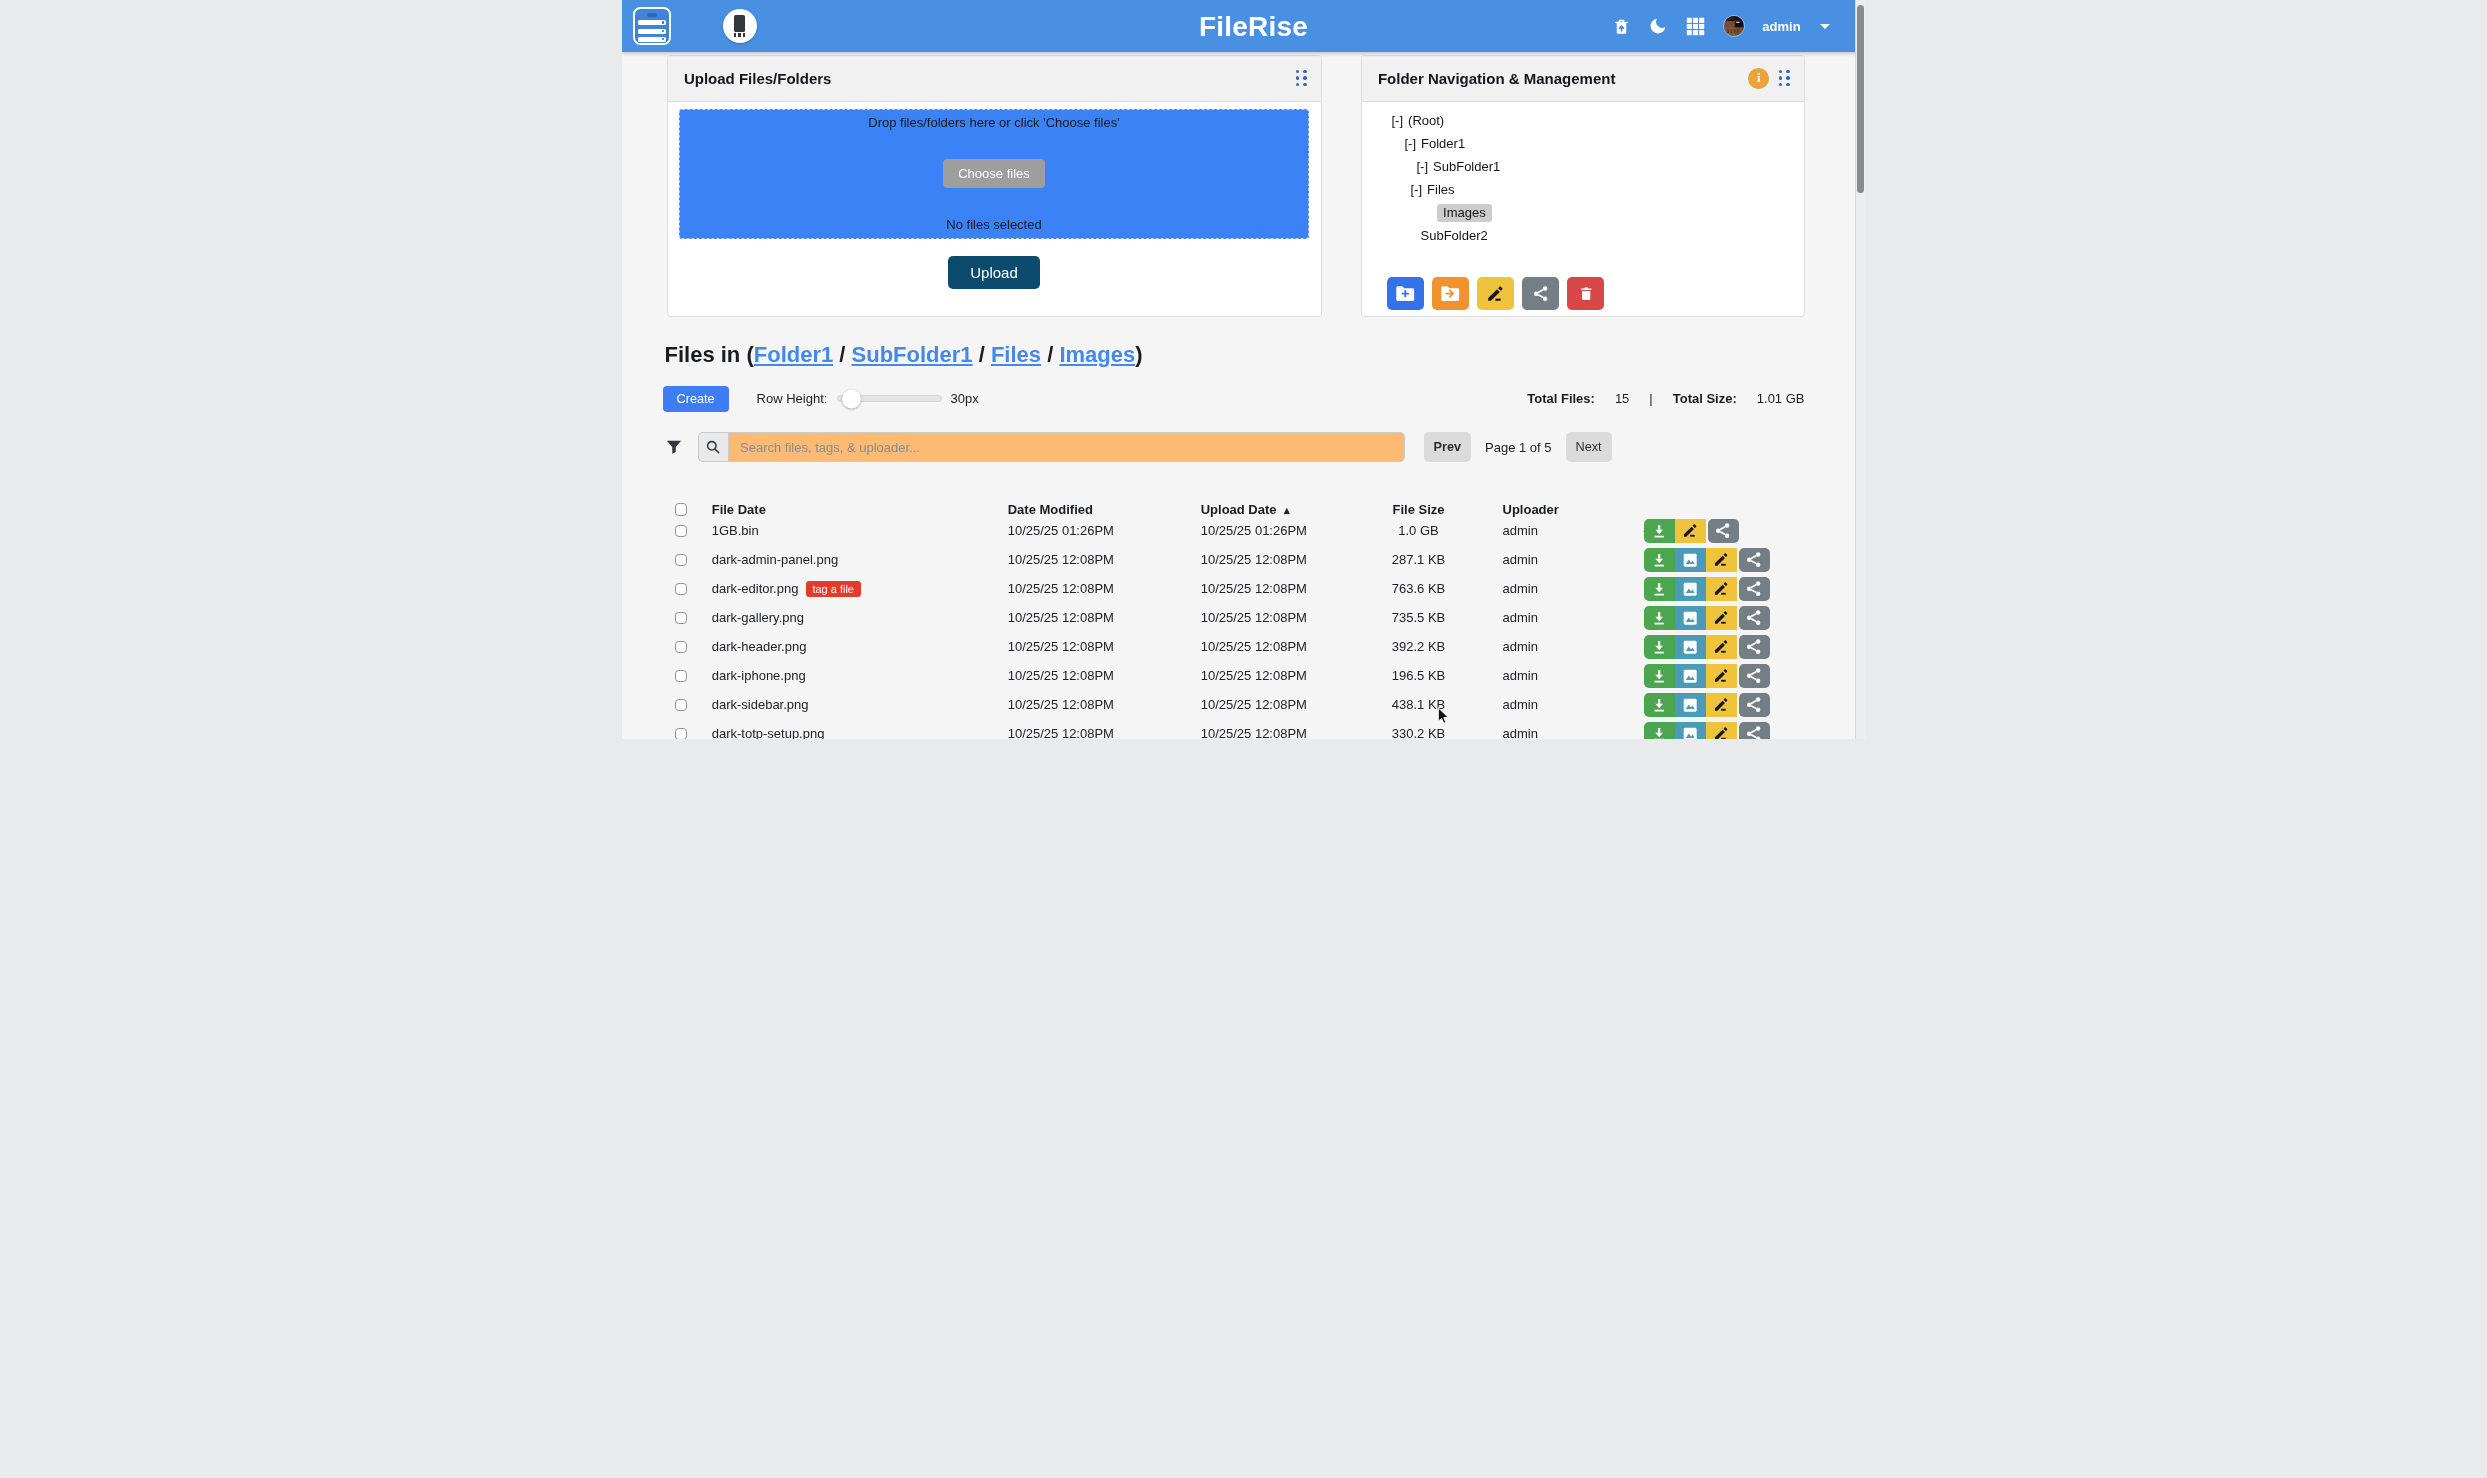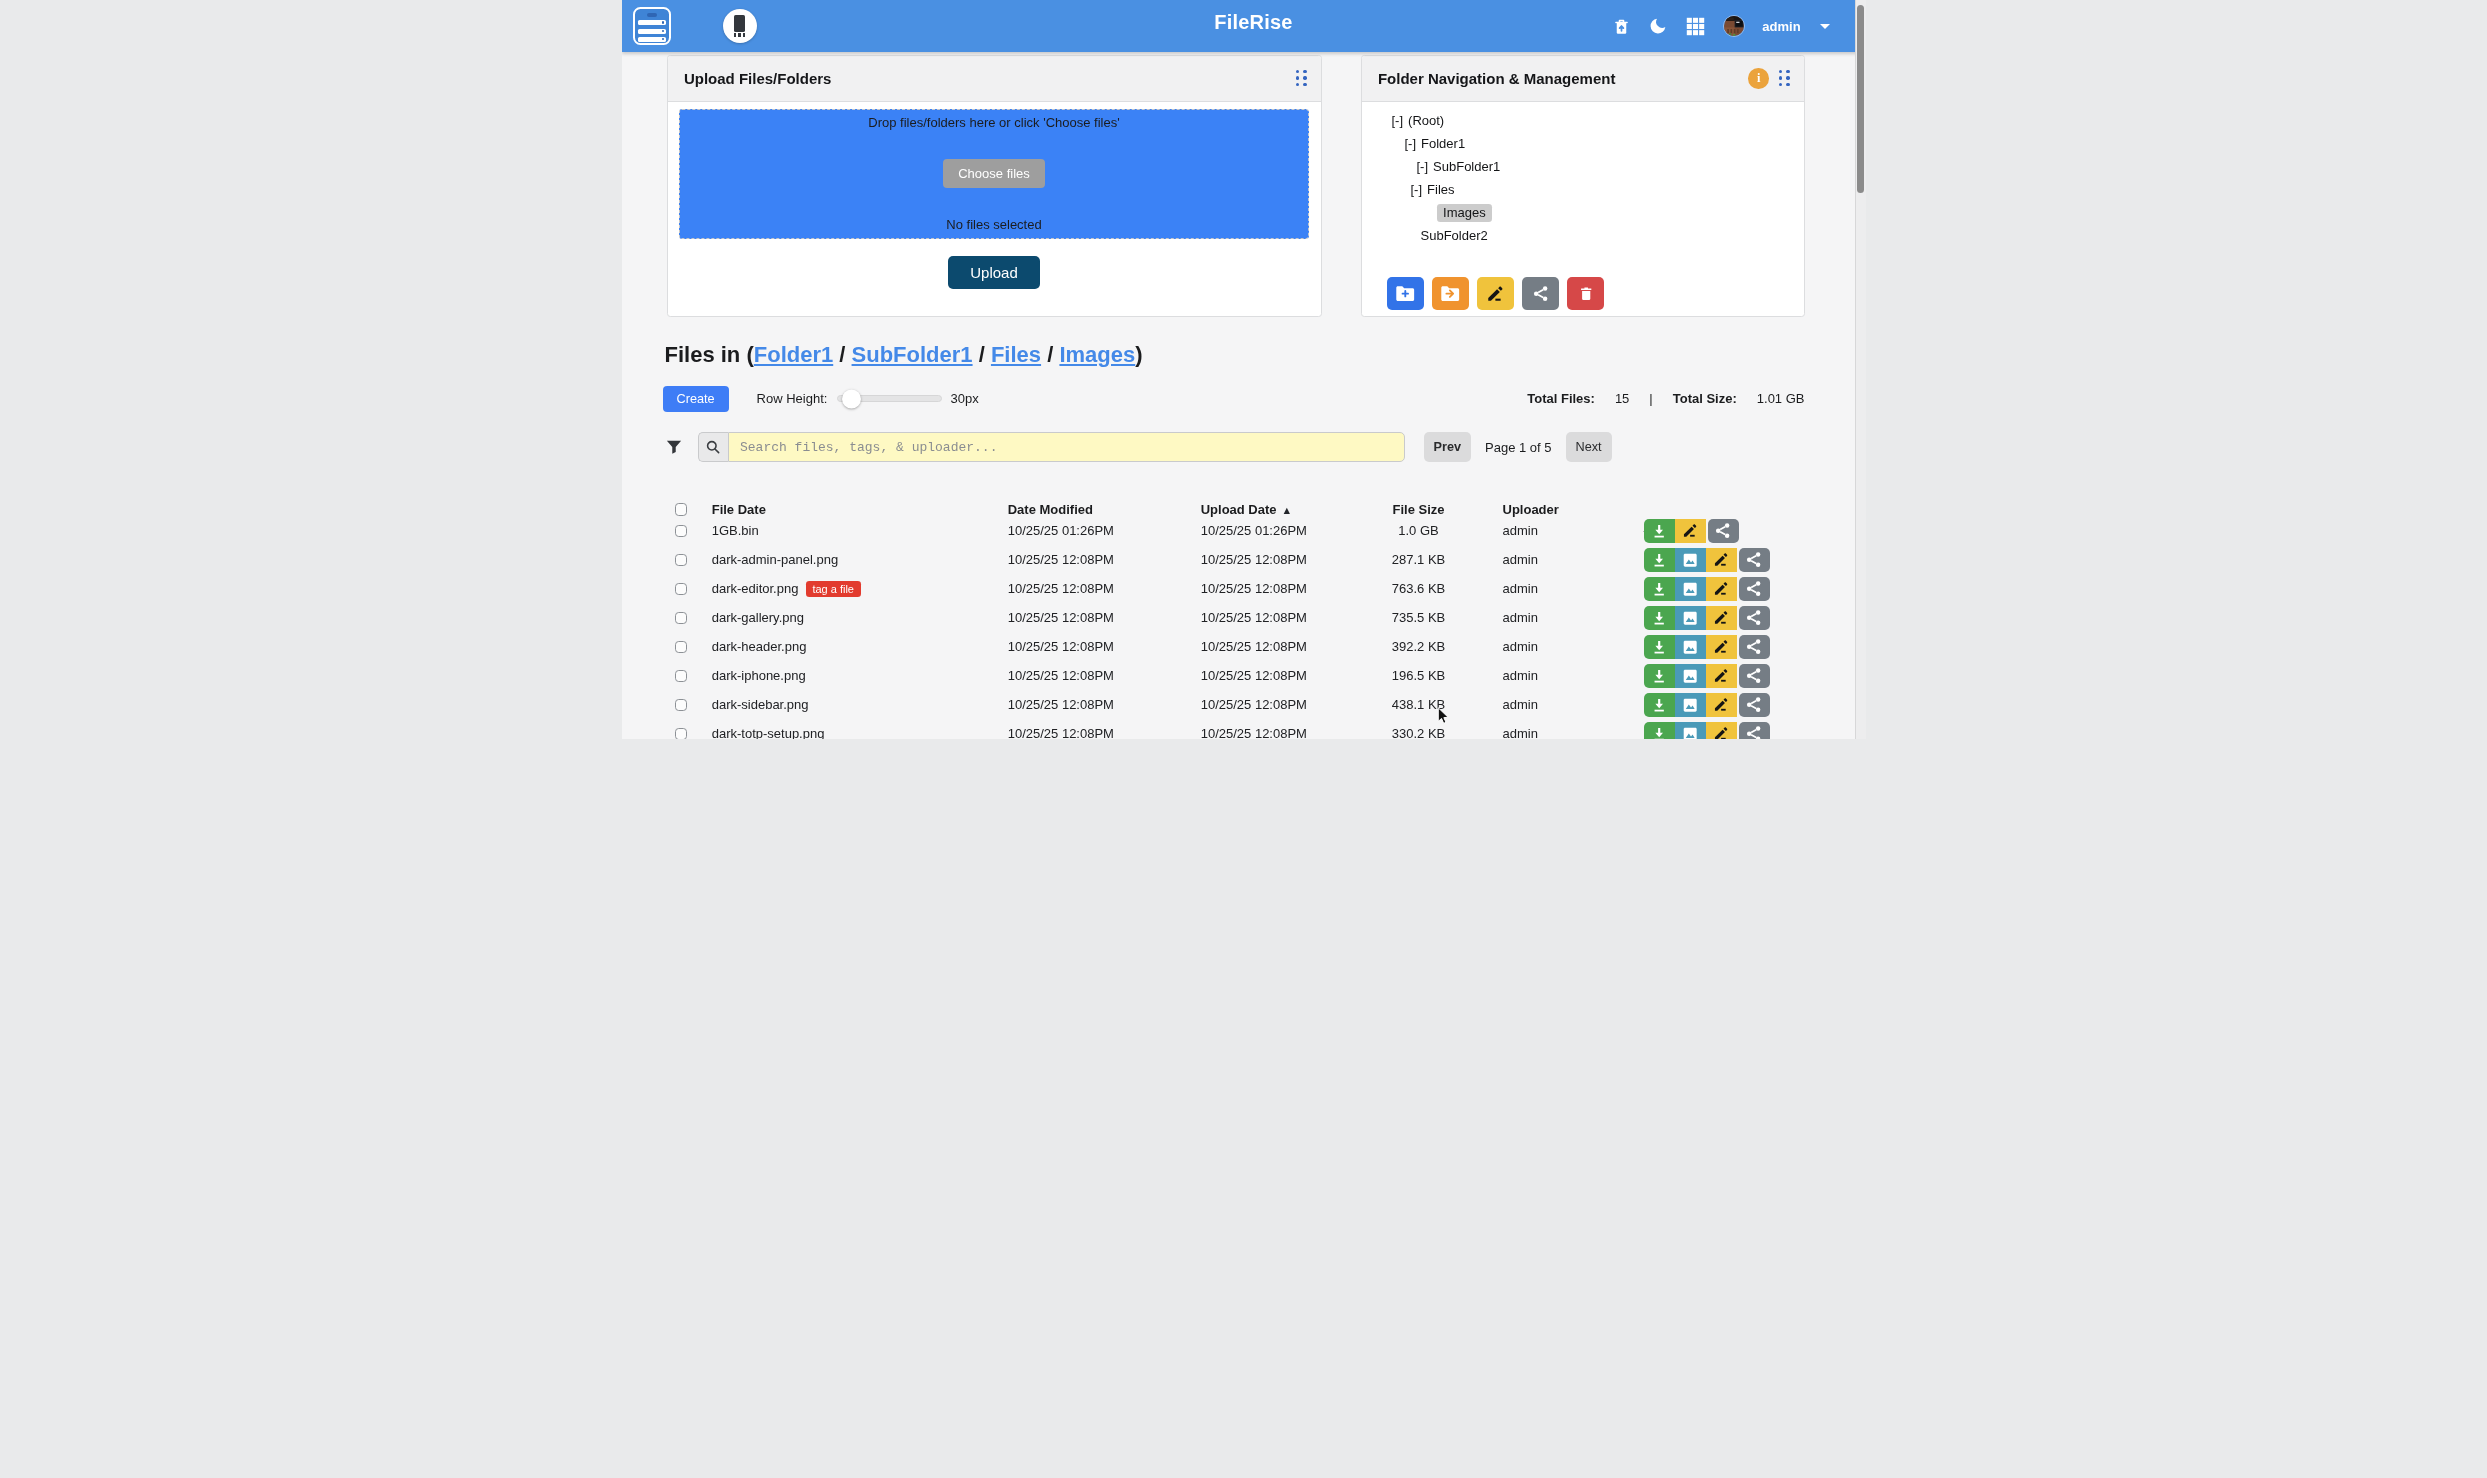--- a/index.html
+++ b/index.html
@@ -18,21 +18,21 @@
   .logo .bar::after { content:""; position:absolute; right:1.6px; top:1.2px; width:2.5px; height:2.5px;
                       border-radius:50%; background:#2f66b4; }
   .logo .b1 { top:11.5px; } .logo .b2 { top:20px; } .logo .b3 { top:28px; }
   .server-btn { position:absolute; left:101px; top:9px; width:34px; height:34px; border-radius:50%;
                 background:#fff; box-shadow:0 0.8px 2.5px rgba(0,0,0,.25); display:flex; align-items:center;
                 justify-content:center; flex-direction:column; cursor:pointer; }
   .server-btn .tower { width:10.7px; height:16.4px; background:#33373c; border-radius:1.6px; }
   .server-btn .feet { display:flex; gap:1.6px; margin-top:1.6px; }
   .server-btn .feet i { width:2.9px; height:3.3px; background:#33373c; display:block; }
   .app-title { position:absolute; left:0; right:0; top:10.7px; text-align:center; color:#fff;
-               font-size:20px; font-weight:bold; letter-spacing:0.2px;margin-left:20px; }
+               font-size:28px; font-weight:bold; letter-spacing:0.2px;margin-left:20px; }
   .topbar-right { position:absolute; right:36px; top:0; height:52px; display:flex; align-items:center; gap:17.3px; }
   .tb-icon { width:20px; height:20px; display:flex; align-items:center; justify-content:center; cursor:pointer; }
   .tb-icon svg { display:block; }
   .avatar { width:22px; height:22px; border-radius:50%; overflow:hidden; border:0.8px solid rgba(255,255,255,.4); cursor:pointer; }
   .username { color:#fff; font-size:13px; font-weight:bold; cursor:pointer; }
   .caret { width:0; height:0; border-left:5px solid transparent; border-right:5px solid transparent;
            border-top:5.8px solid #fff; margin-left:1.6px; cursor:pointer; }
 
   
   .scrollbar { position:absolute; right:0; top:0; width:10.7px; height:100%; background:#ededee;
@@ -88,21 +88,21 @@
   .rh-value { margin-left:8.2px; font-size:13px; color:#1b1c1e; }
   .totals { margin-left:auto; font-size:13px; color:#1b1c1e; display:flex; gap:20px; align-items:center; }
   .totals b { font-weight:bold; }
 
   
   .search-row { position:absolute; left:43px; right:61px; top:432px; height:30px; display:flex; align-items:center; }
   .filter-icon { width:18px; height:18px; cursor:pointer; }
   .search-addon { margin-left:15px; width:30px; height:30px; background:#e9e9ea; border:0.8px solid #c9cacc;
                   border-right:none; border-radius:5px 0 0 5px; display:flex; align-items:center; justify-content:center; }
   .search-input { width:677px; height:30px; border:0.8px solid #c9cacc; border-radius:0 5px 5px 0; font-size:13px;
-                  padding:0 11.5px; color:#333; font-family:Liberation Mono, monospace; outline:none; background:#fef9c3; }
+                  padding:0 11.5px; color:#333; font-family:Liberation Sans, sans-serif; outline:none; background:#fdba74; }
   .search-input::placeholder { color:#8a8d91; }
   .pg-btn { height:30px; background:#dbdbdc; color:#2a2b2d; border:none; border-radius:5px; font-size:12.7px;
             padding:0 10px; cursor:pointer; font-family:inherit; }
   .pg-prev { margin-left:19px;font-weight:bold; }
   .pg-label { margin:0 14px; font-size:13px; color:#1b1c1e; }
 
   
   .ftable { position:absolute; left:0; top:484px; width:1217px; }
   .frow { display:grid; grid-template-columns:39px 296px 193px 193px 66px 166px 1fr; align-items:center;
           padding-left:43px; }

